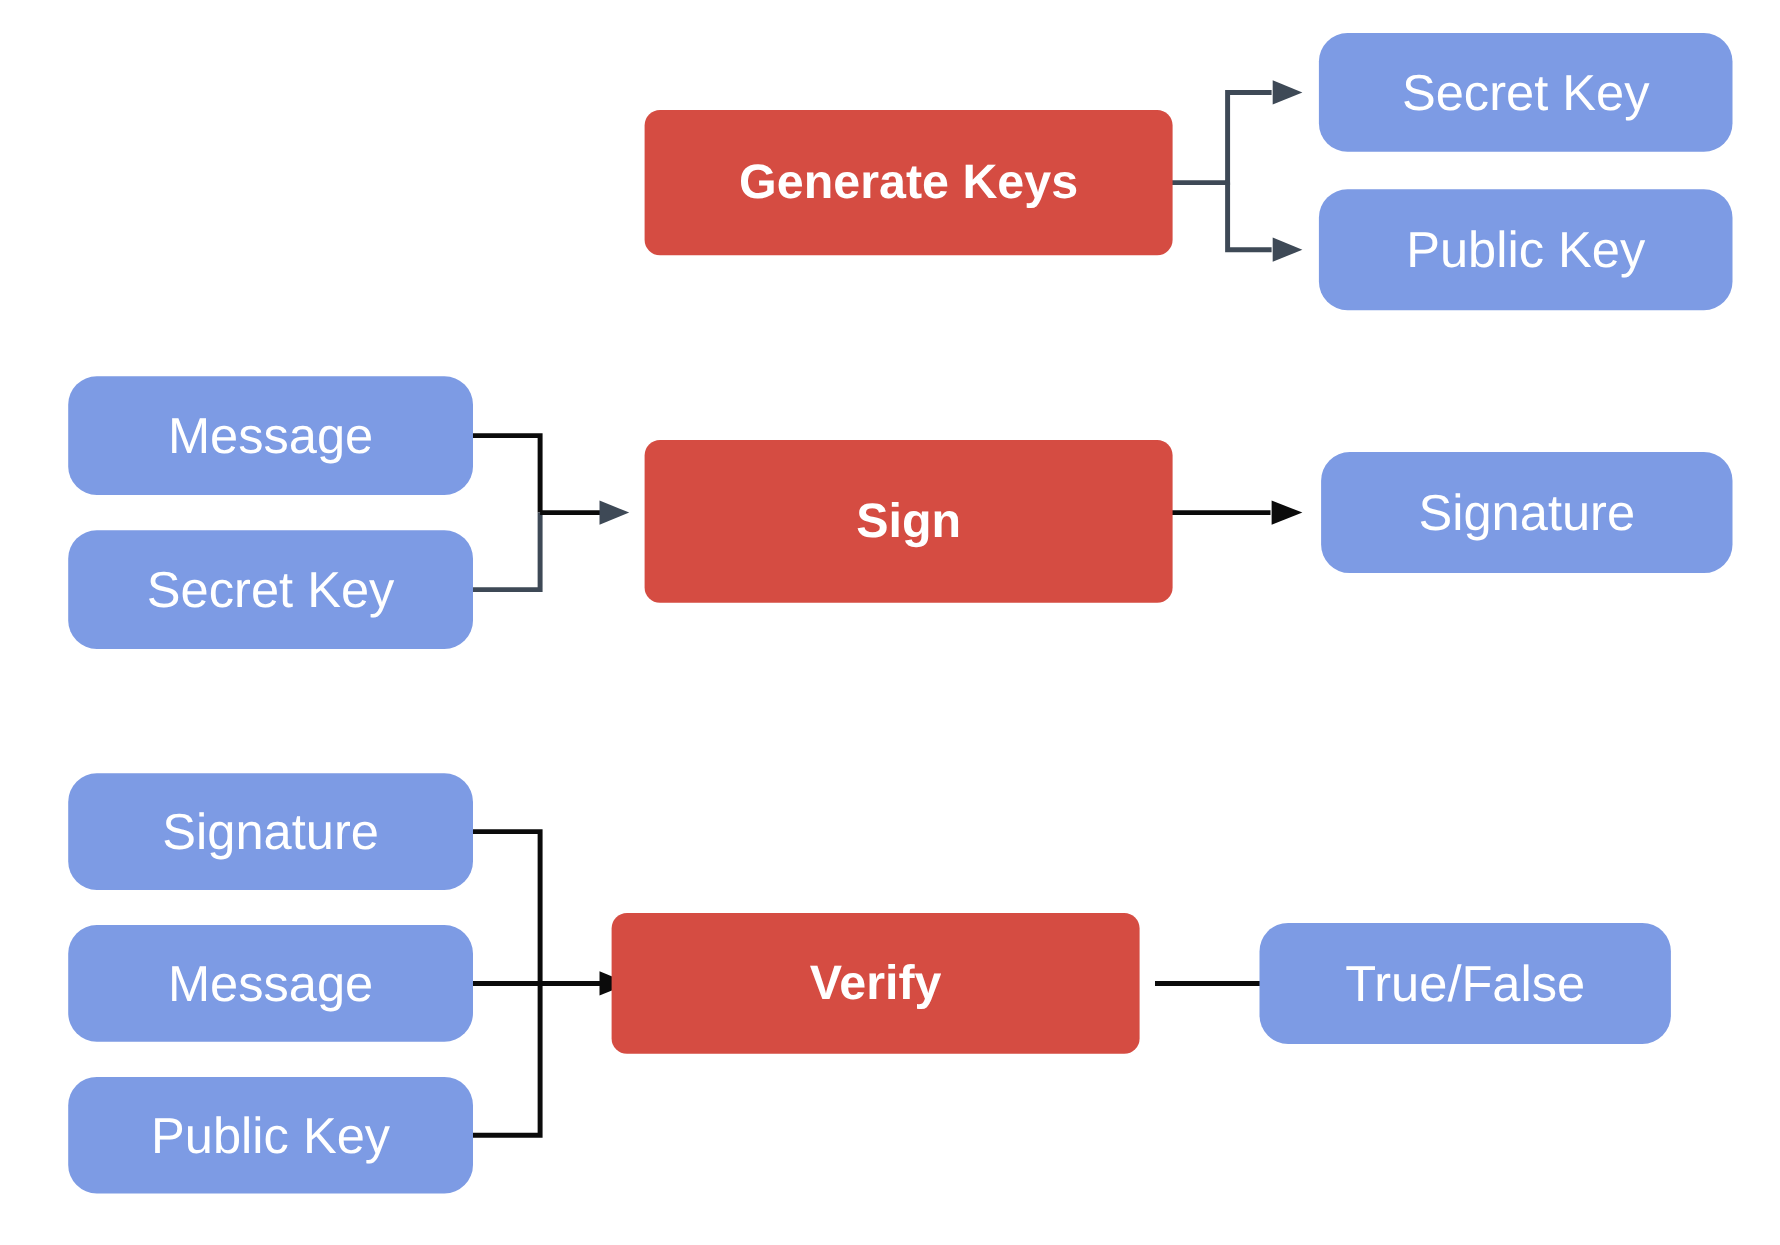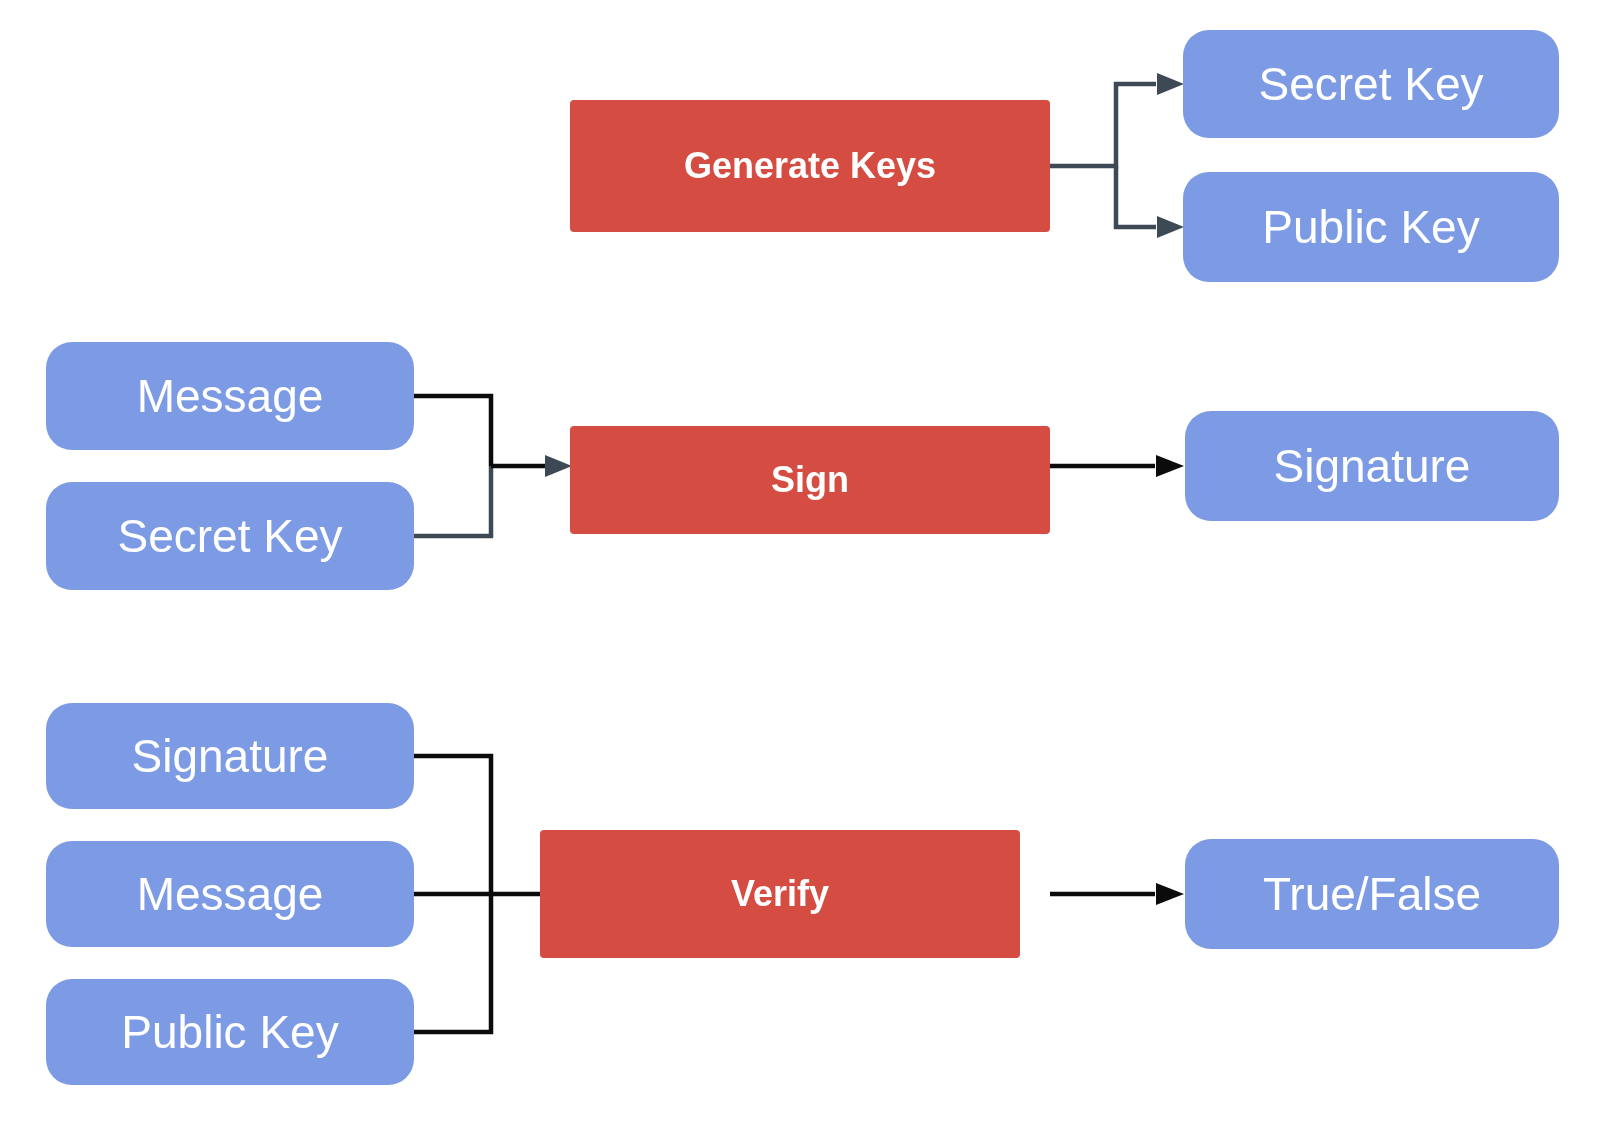--- a/index.html
+++ b/index.html
@@ -27,31 +27,32 @@
   .head-dark  { fill: var(--connector_dark, #3E4956); stroke: none; }
   .head-black { fill: var(--connector_black, #0b0b0b); stroke: none; }
   .node {
     position: absolute;
     display: flex;
     align-items: center;
     justify-content: center;
     color: var(--text, #ffffff);
     text-align: center;
     box-sizing: border-box;
+    margin-left: 16px;
   }
   .node.data {
     background: var(--data_fill, #7D9BE4);
     border-radius: 26px;
     font-size: 46px;
     font-weight: 400;
   }
   .node.process {
     background: var(--process_fill, #D54C42);
-    border-radius: 4px;
-    font-size: 36px;
+    border-radius: 14px;
+    font-size: 44px;
     font-weight: 700;
   }
 </style>
 </head>
 <body>
 
 <div class="canvas">
 
   <svg class="edges-layer" width="1618" height="1132" viewBox="0 0 1618 1132" xmlns="http://www.w3.org/2000/svg">
 
@@ -86,36 +87,36 @@
   <div class="node data" style="left:1183px; top:172px; width:376px; height:110px;">
     <span>Public Key</span>
   </div>
 
   <div class="node data" style="left:46px; top:342px; width:368px; height:108px;">
     <span>Message</span>
   </div>
   <div class="node data" style="left:46px; top:482px; width:368px; height:108px;">
     <span>Secret Key</span>
   </div>
-  <div class="node process" style="left:570px; top:426px; width:480px; height:108px;">
+  <div class="node process" style="left:570px; top:400px; width:480px; height:148px;">
     <span>Sign</span>
   </div>
   <div class="node data" style="left:1185px; top:411px; width:374px; height:110px;">
     <span>Signature</span>
   </div>
 
   <div class="node data" style="left:46px; top:703px; width:368px; height:106px;">
     <span>Signature</span>
   </div>
   <div class="node data" style="left:46px; top:841px; width:368px; height:106px;">
     <span>Message</span>
   </div>
   <div class="node data" style="left:46px; top:979px; width:368px; height:106px;">
     <span>Public Key</span>
   </div>
   <div class="node process" style="left:540px; top:830px; width:480px; height:128px;">
     <span>Verify</span>
   </div>
-  <div class="node data" style="left:1185px; top:839px; width:374px; height:110px;">
+  <div class="node data" style="left:1129px; top:839px; width:374px; height:110px;">
     <span>True/False</span>
   </div>
 
 </div>
 
 </body></html>

